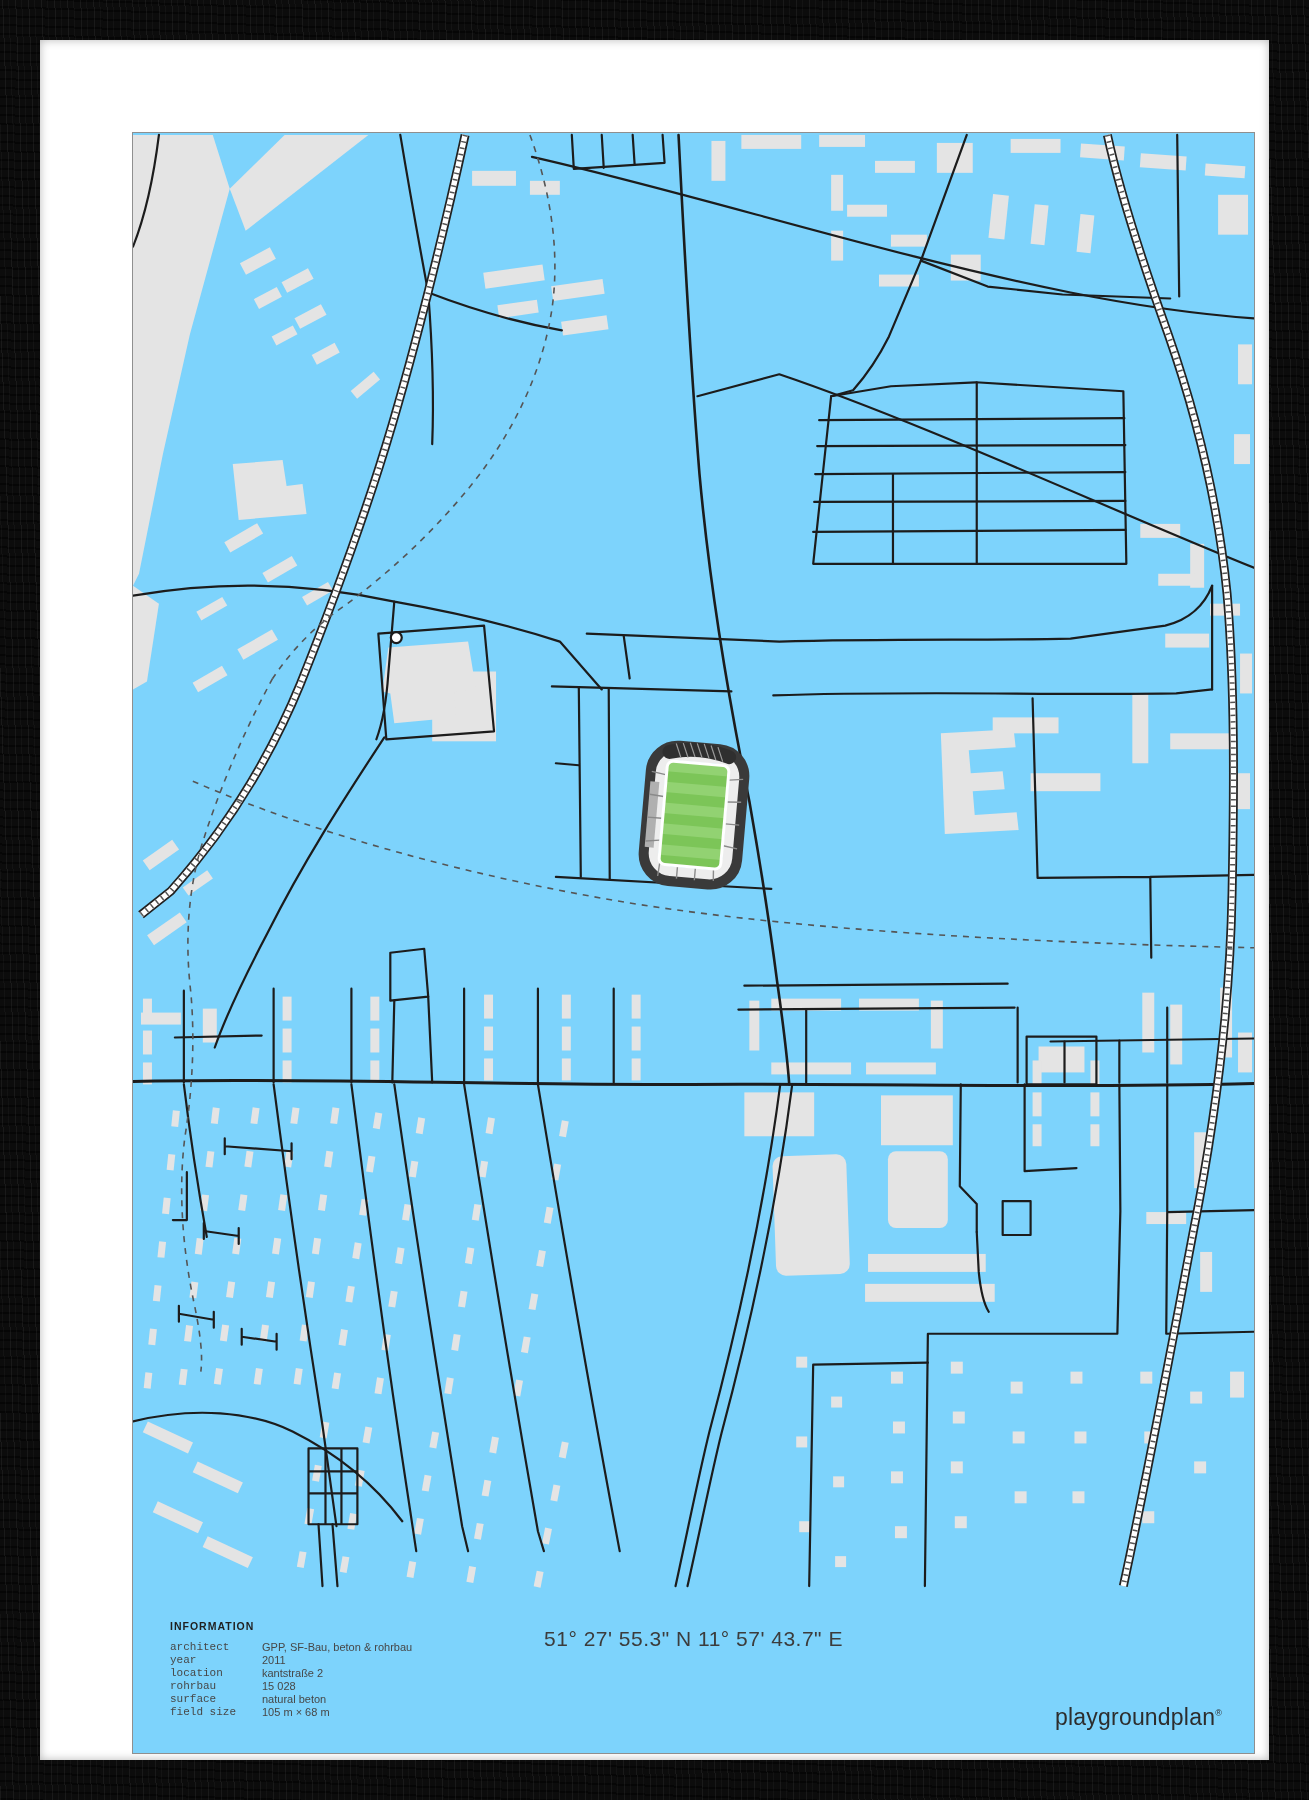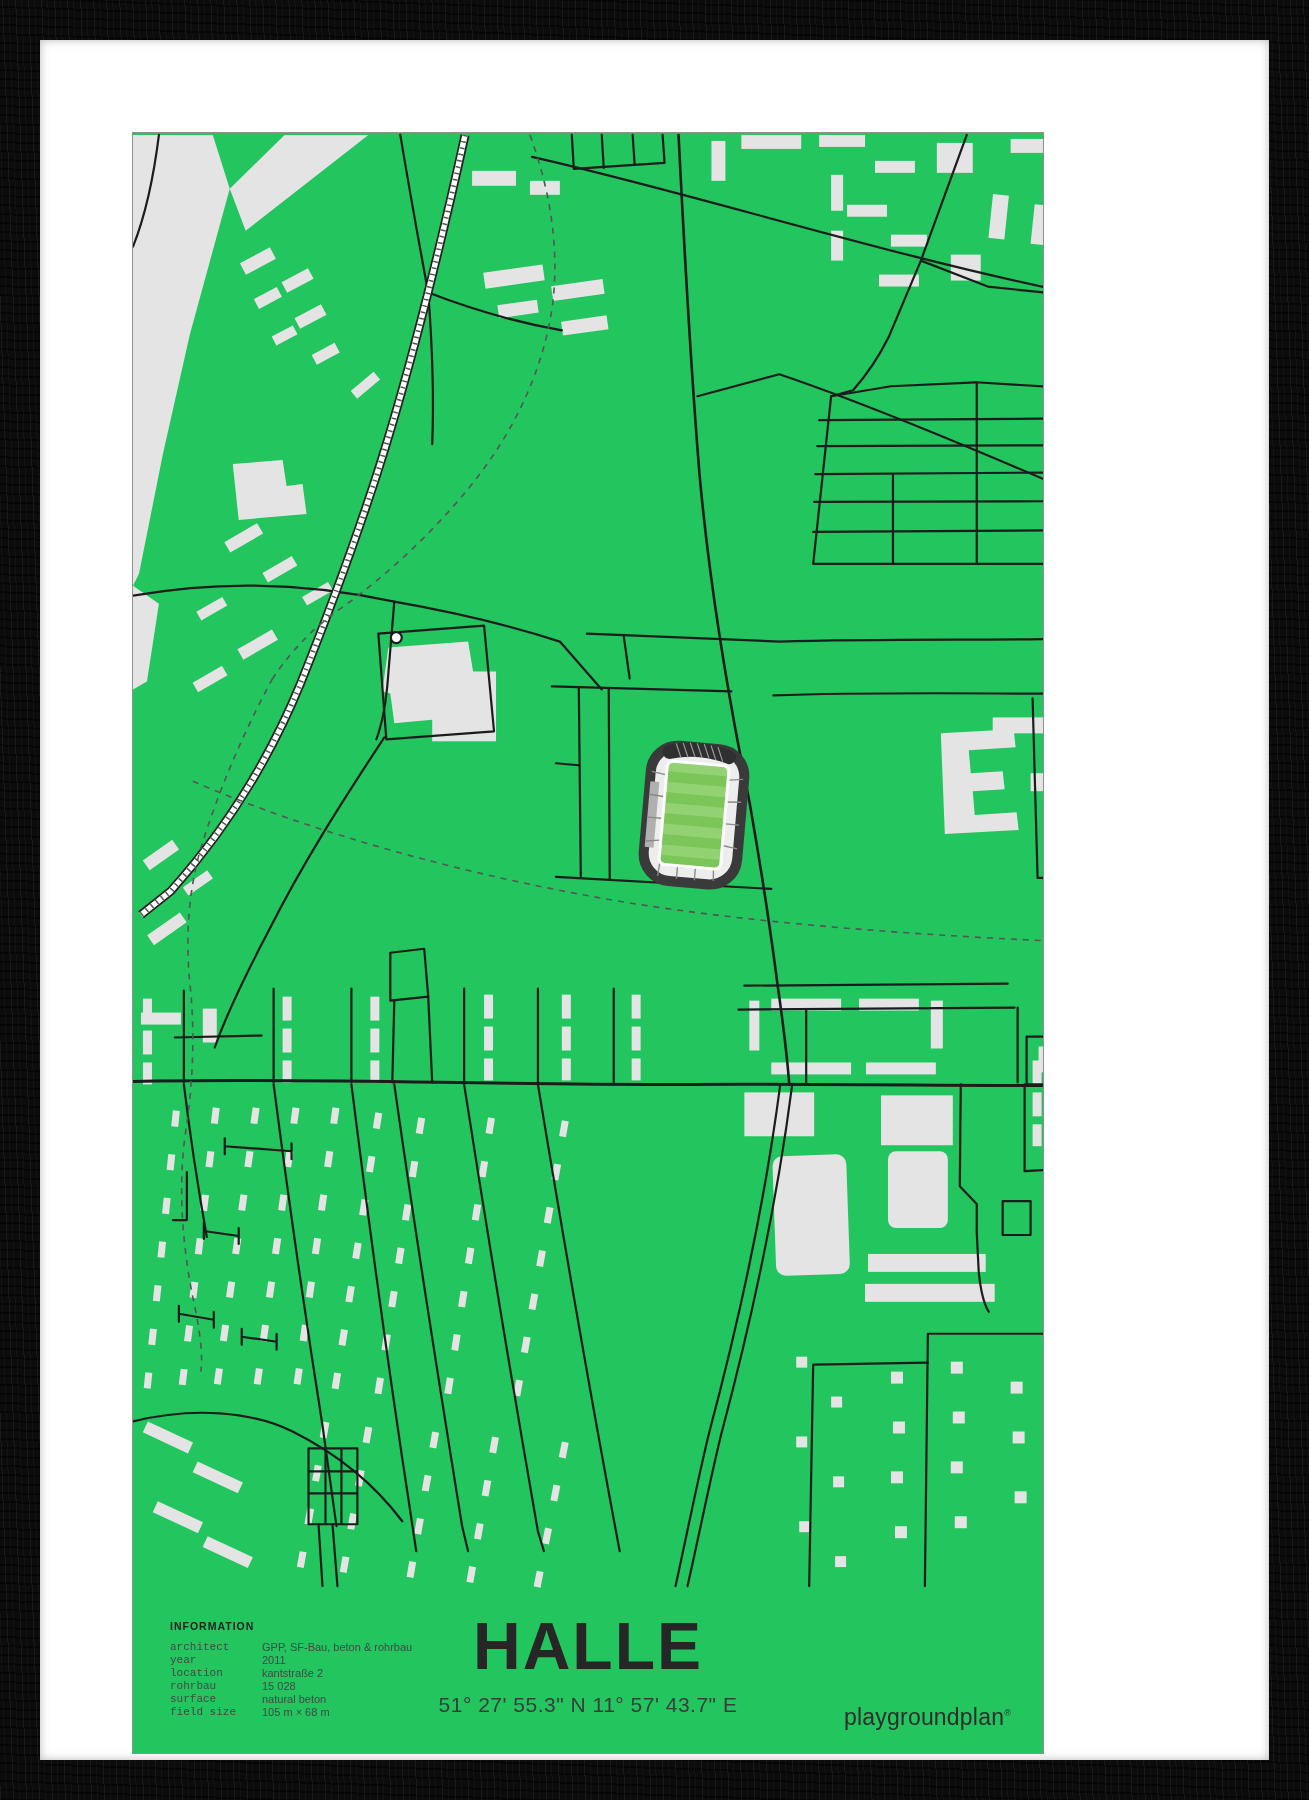--- a/index.html
+++ b/index.html
@@ -5,21 +5,21 @@
   html,body{margin:0;padding:0;background:#ffffff;}
   .stage{position:relative;width:1309px;height:1800px;background:#fff;font-family:"Liberation Sans",sans-serif;}
   
   .frame{position:absolute;inset:0;background:#0c0c0c;
     background-image:
       repeating-linear-gradient(88deg, rgba(255,255,255,0.06) 0 1px, transparent 1px 6px, rgba(255,255,255,0.03) 6px 7px, transparent 7px 13px),
       repeating-linear-gradient(2deg, rgba(0,0,0,0.5) 0 2px, transparent 2px 9px);
   }
   .mat{position:absolute;left:40px;top:40px;right:40px;bottom:40px;background:#ffffff;
     box-shadow:inset 0 0 10px rgba(0,0,0,0.28);}
-  .content{position:absolute;left:92px;top:92px;width:912px;height:1622px;background:#22c55e;
+  .content{position:absolute;left:92px;top:92px;width:1123px;height:1622px;background:#7dd3fc;
     border:1px solid #8f8f8f;box-sizing:border-box;overflow:hidden;}
   .mapwrap{position:absolute;left:0;top:0;width:1121px;height:1455px;}
   .mapwrap svg{display:block;}
   
   .info{position:absolute;left:37px;top:1487px;color:#474747;}
   .info .head{font-size:10.5px;font-weight:bold;letter-spacing:1px;color:#1f1f1f;margin-bottom:9px;}
   .info .row{display:flex;font-size:11px;line-height:12.9px;}
   .info .lab{width:92px;font-family:Liberation Mono, monospace;}
   .titleblock{position:absolute;left:0;top:1480px;width:100%;text-align:center;}
   .title{font-size:66px;font-weight:bold;letter-spacing:2px;color:#262626;line-height:1;}
@@ -356,21 +356,20 @@
           <span class="lab">surface</span>
           <span class="val">natural beton</span>
         </div>
         <div class="row">
           <span class="lab">field size</span>
           <span class="val">105 m × 68 m</span>
         </div>
       </div>
 
       <div class="titleblock">
-        <div class="title">HALLE</div>
         <div class="coords">51° 27' 55.3" N 11° 57' 43.7" E</div>
       </div>
 
       <div class="logo"><span>playgroundplan</span><sup>®</sup></div>
 
     </div>
   </div>
 </div>
 
 </body></html>

